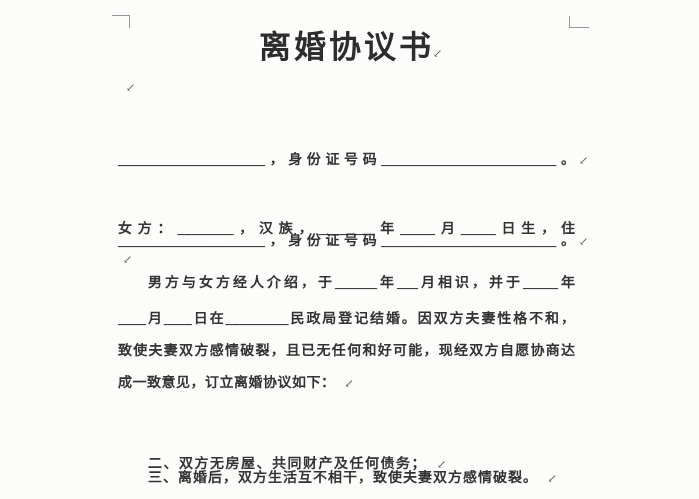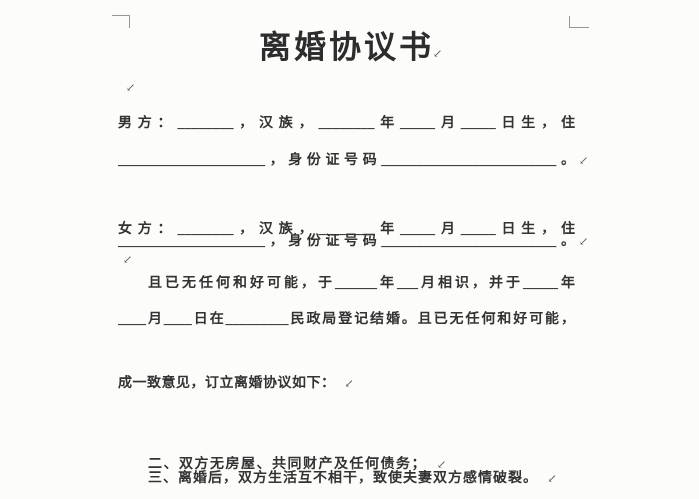--- a/index.html
+++ b/index.html
@@ -48,32 +48,32 @@
 <div class="screen">
 
   <div class="corner corner-tl"></div>
   <div class="corner corner-tr"></div>
 
   <h1 class="doc-title">离婚协议书</h1>
   <span class="pmark" style="left:433px; top:48px;">↙</span>
 
   <span class="pmark" style="left:126px; top:82px;">↙</span>
 
-  <div class="line just" style="top:112px;">男方：________，汉族，________年_____月_____日生，住</div>
   <div class="line just" style="top:149px;">_____________________，身份证号码_________________________。</div>
   <span class="pmark" style="left:579px; top:155px;">↙</span>
 
   <div class="line just" style="top:193px;margin-top:25px;">女方：________，汉族，________年_____月_____日生，住</div>
   <div class="line just" style="top:230px;">_____________________，身份证号码_________________________。</div>
   <span class="pmark" style="left:579px; top:236px;">↙</span>
 
   <span class="pmark" style="left:123px; top:254px;">↙</span>
 
-  <div class="line just indent" style="top:272px;">且已无任何和好可能，于______年___月相识，并于_____年</div>
-  <div class="line just" style="top:308px;">____月____日在_________民政局登记结婚。且已无任何和好可能，</div>
+  <div class="line just indent" style="top:272px;">男方与女方经人介绍，于______年___月相识，并于_____年</div>
+  <div class="line just" style="top:308px;">____月____日在_________民政局登记结婚。因双方夫妻性格不和，</div>
+  <div class="line just" style="top:340px;">致使夫妻双方感情破裂，且已无任何和好可能，现经双方自愿协商达</div>
 
   <div class="line ls05" style="top:372px;">
     <span>成一致意见，订立离婚协议如下：</span>
     <span class="pmark-inline">↙</span>
   </div>
 
 
   <div class="line indent ls15" style="top:439px;margin-top:14px;">
     <span>二、双方无房屋、共同财产及任何债务；</span>
     <span class="pmark-inline">↙</span>

